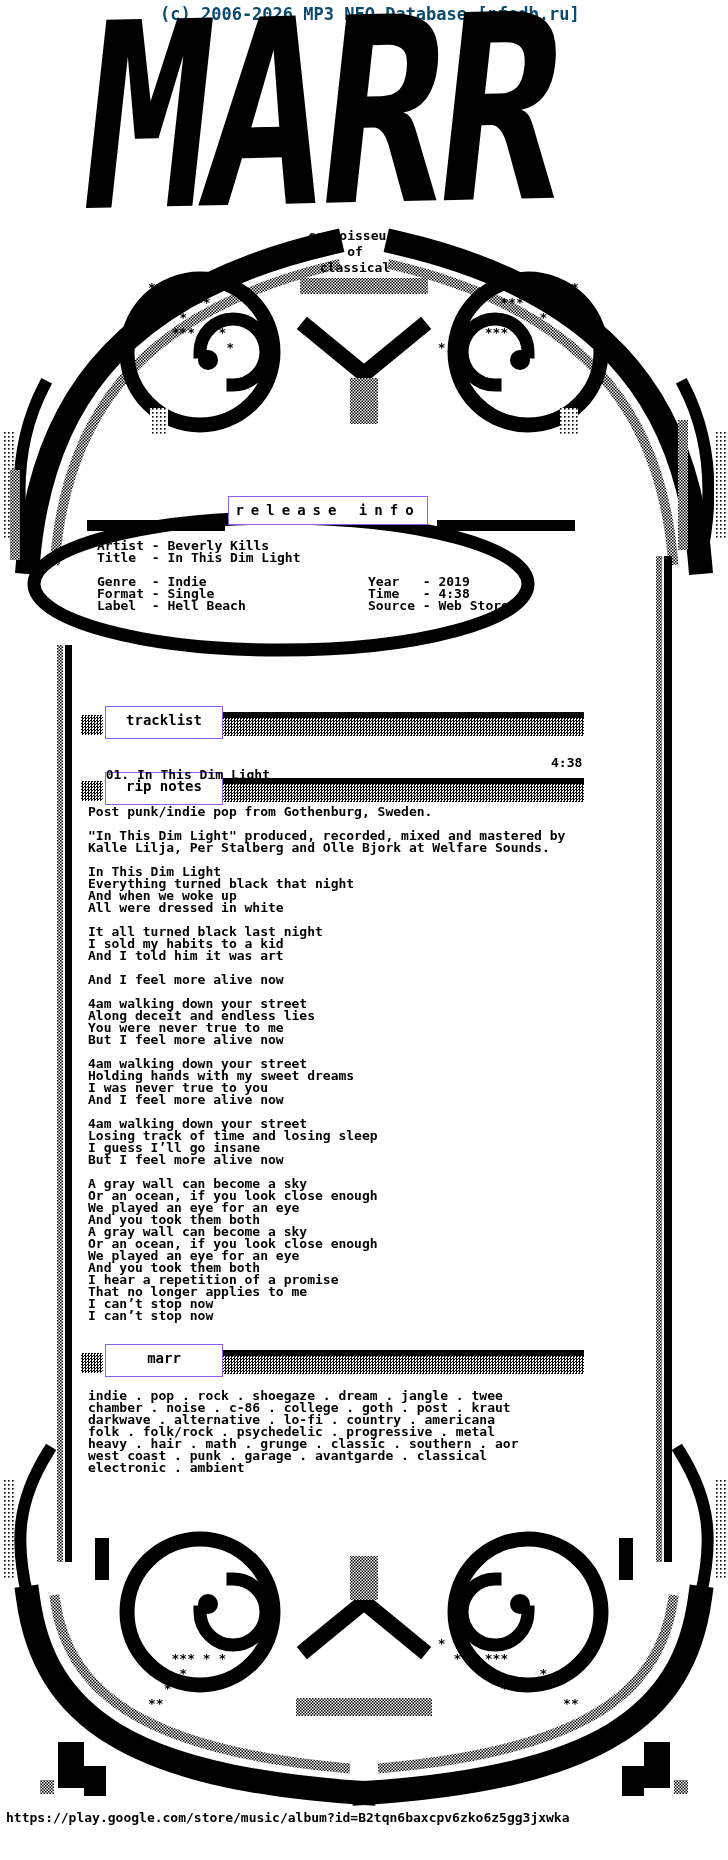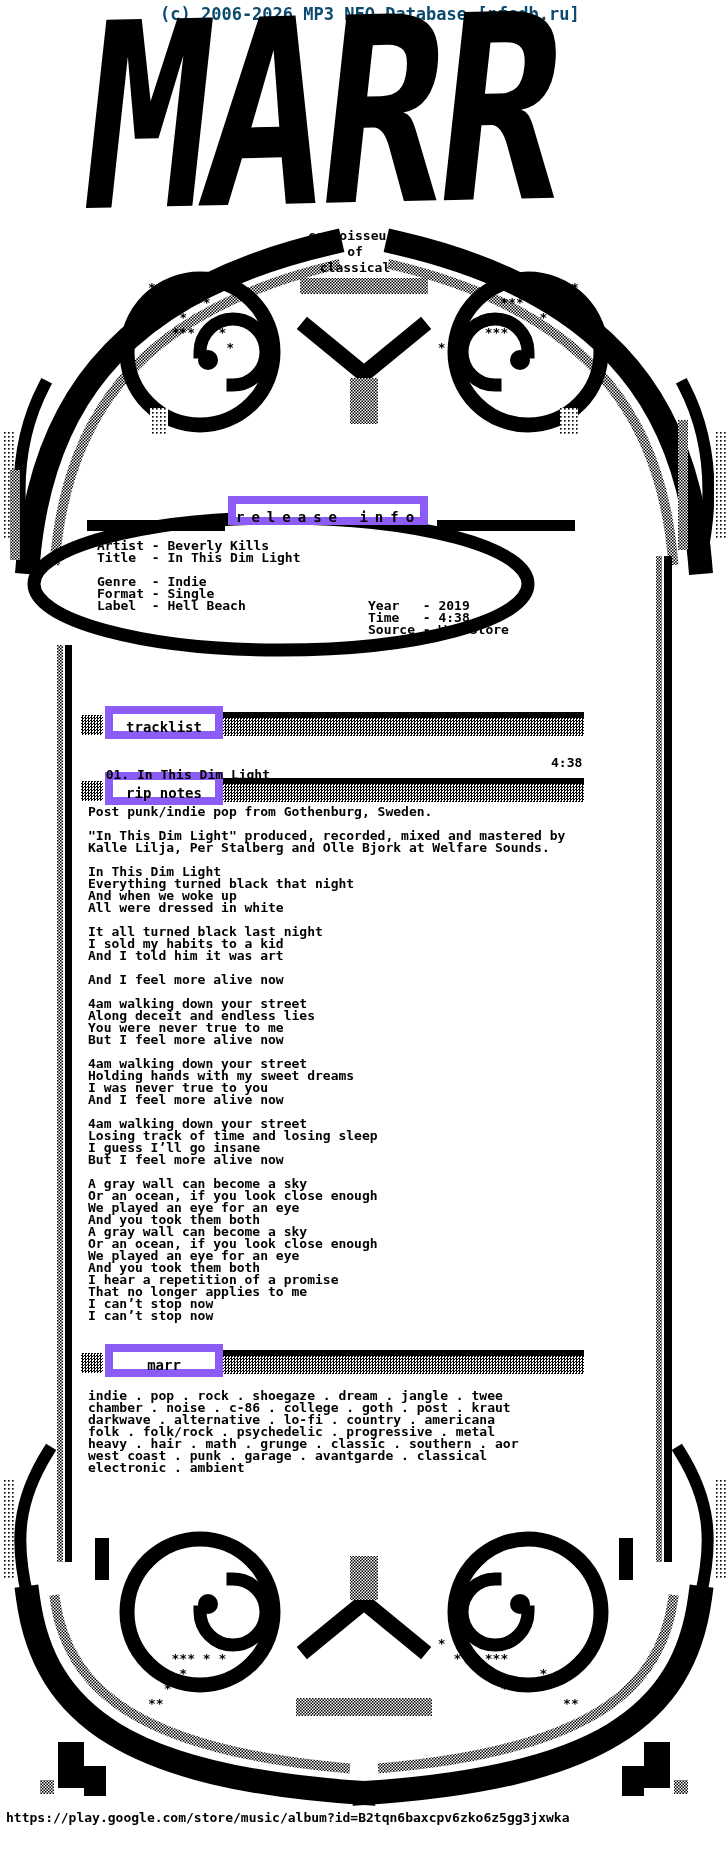--- a/index.html
+++ b/index.html
@@ -11,21 +11,21 @@
   .nfo{font:bold 13px/12px "DejaVu Sans Mono",monospace;white-space:pre;z-index:2;}
   .stars{font:bold 13px/15px "DejaVu Sans Mono",monospace;white-space:pre;z-index:2;}
   .red-header{font:bold 17px/20px "DejaVu Sans Mono",monospace;letter-spacing:0px;z-index:2;}
   .marr-logo{
     font:bold 205px/160px "DejaVu Sans Mono",monospace;letter-spacing:-6px;
     transform:skewX(-7deg) scaleY(1.26) rotate(-1deg);transform-origin:left top;
     z-index:2;white-space:nowrap;
   }
   .tagline{font:bold 13px/16px "DejaVu Sans Mono",monospace;text-align:center;white-space:pre;z-index:2;}
   .label-box{
-    background:#fff;border:8px solid #8b5cf6;z-index:3;text-align:center;
+    background:#fff;border:1px solid #8b5cf6;z-index:3;text-align:center;
     font:bold 14px/26px "DejaVu Sans Mono",monospace;white-space:nowrap;box-sizing:border-box;
   }
   .release-label{letter-spacing:7px;}
   .dither{
     background-image:conic-gradient(#000 25%,#fff 0 50%,#000 0 75%,#fff 0);
     background-size:3px 3px;
   }
   .bar{height:24px;z-index:1;}
   .bar-stripe{
     position:absolute;top:0;bottom:0;left:26px;right:0;
@@ -140,21 +140,21 @@
  *</pre>
 
 <div class="abs label-box release-label" style="left:228px;top:496px;width:200px;height:29px;">release info</div>
 
 <pre class="abs nfo" style="left:97px;top:540px;">Artist - Beverly Kills
 Title  - In This Dim Light
 
 Genre  - Indie
 Format - Single
 Label  - Hell Beach</pre>
-<pre class="abs nfo" style="left:368px;top:600px;">Year   - 2019
+<pre class="abs nfo" style="left:368px;top:576px;">Year   - 2019
 Time   - 4:38
 Source - Web Store</pre>
 
 <div class="abs bar" style="left:81px;top:712px;width:503px;">
   <div class="bar-chip dither"></div>
   <div class="bar-stripe"></div>
   <div class="label-box">tracklist</div>
 </div>
 <div class="abs nfo" style="left:90px;top:757px;">
   <span>01.</span><span> </span><span>In This Dim Light</span>

